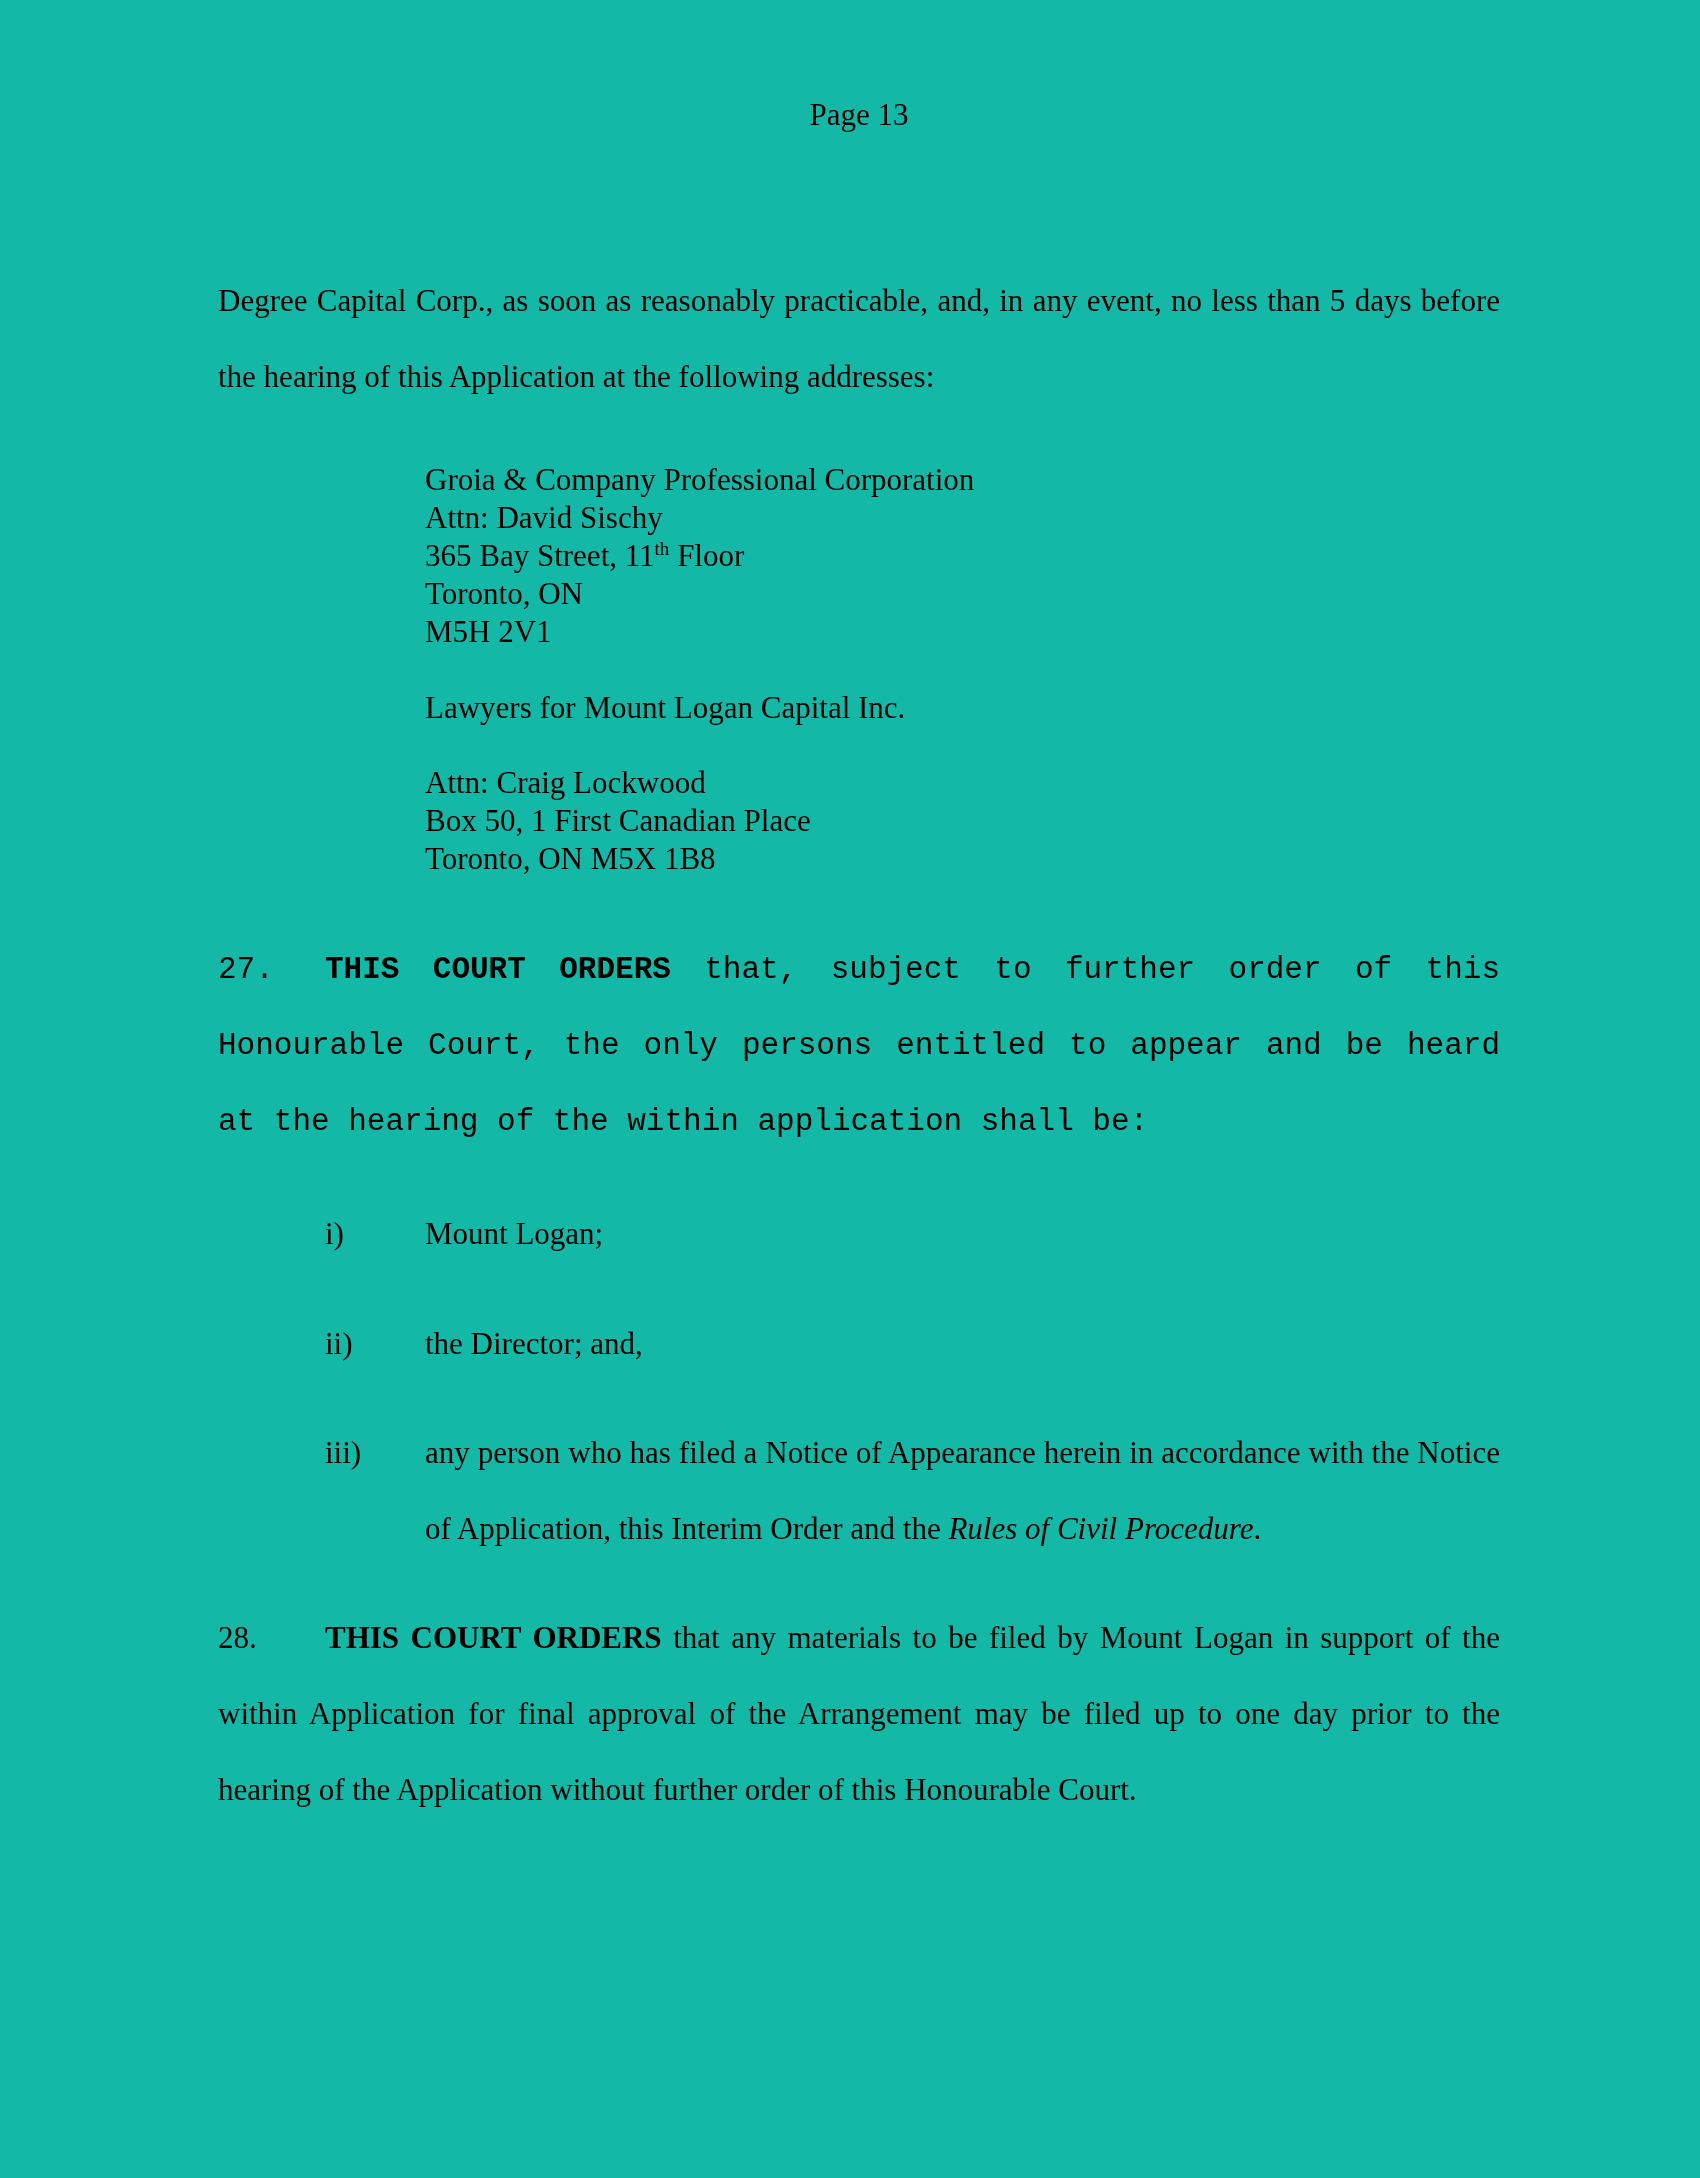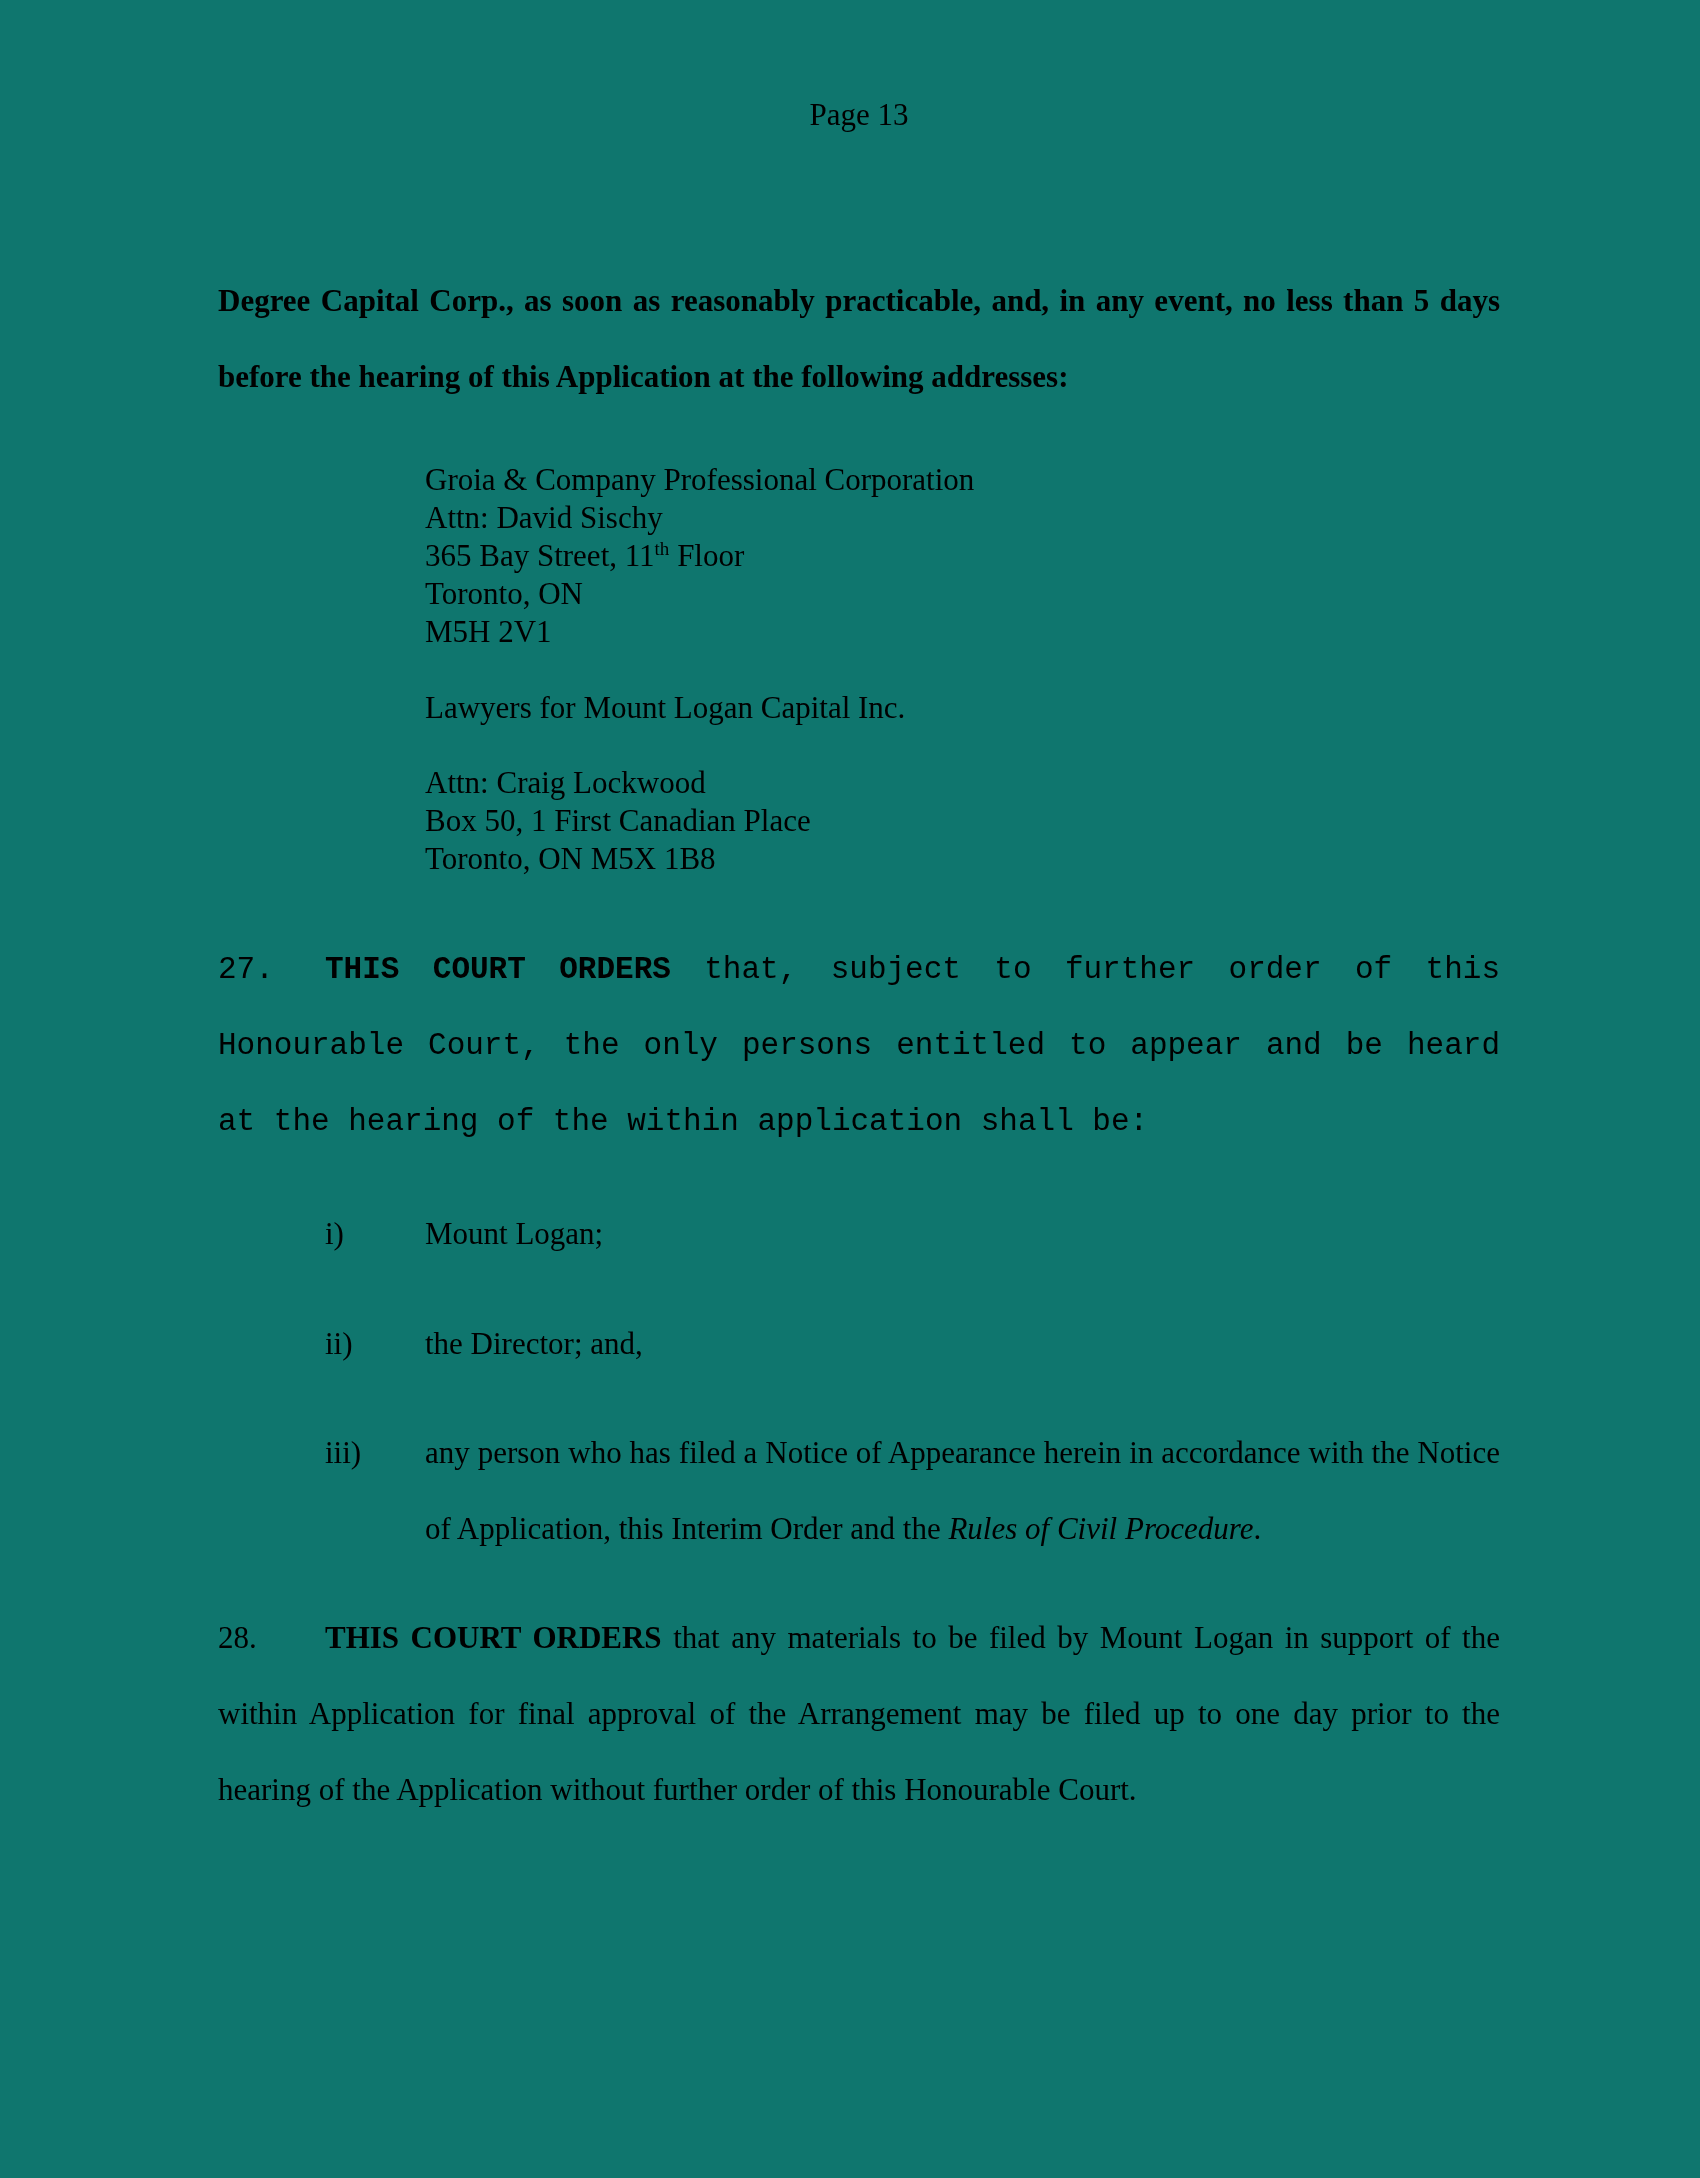--- a/index.html
+++ b/index.html
@@ -1,21 +1,21 @@
 <!DOCTYPE html>
 <html><head>
 <meta charset="utf-8">
 <style>
   * { margin: 0; padding: 0; box-sizing: border-box; }
   html, body { background: #ffffff; }
   .page {
     position: relative;
     width: 1700px;
     height: 2178px;
-    background: #0f766e;
+    background: #14b8a6;
     color: #000000;
     font-family: "Liberation Serif", serif;
     font-size: 31px;
     padding: 96px 200px 0 218px;
   }
   .page-number {
     text-align: center;
     line-height: 38px;
   }
   .para {
@@ -47,21 +47,21 @@
   .list-item {
     position: relative;
     padding-left: 207px;
     line-height: 76px;
   }
   .li-label {
     position: absolute;
     left: 107px;
     top: 0;
   }
-  .m-intro  { margin-top: 129px; font-weight: bold; }
+  .m-intro  { margin-top: 129px; }
   .m-addr1  { margin-top: 46px; }
   .m-lawy1  { margin-top: 38px; }
   .m-addr2  { margin-top: 37px; }
   .m-p27    { margin-top: 54px; font-family: Liberation Mono, monospace; }
   .m-li-i   { margin-top: 36px; }
   .m-li-ii  { margin-top: 34px; }
   .m-li-iii { margin-top: 33px; }
   .m-p28    { margin-top: 33px; }
 </style>
 </head>

